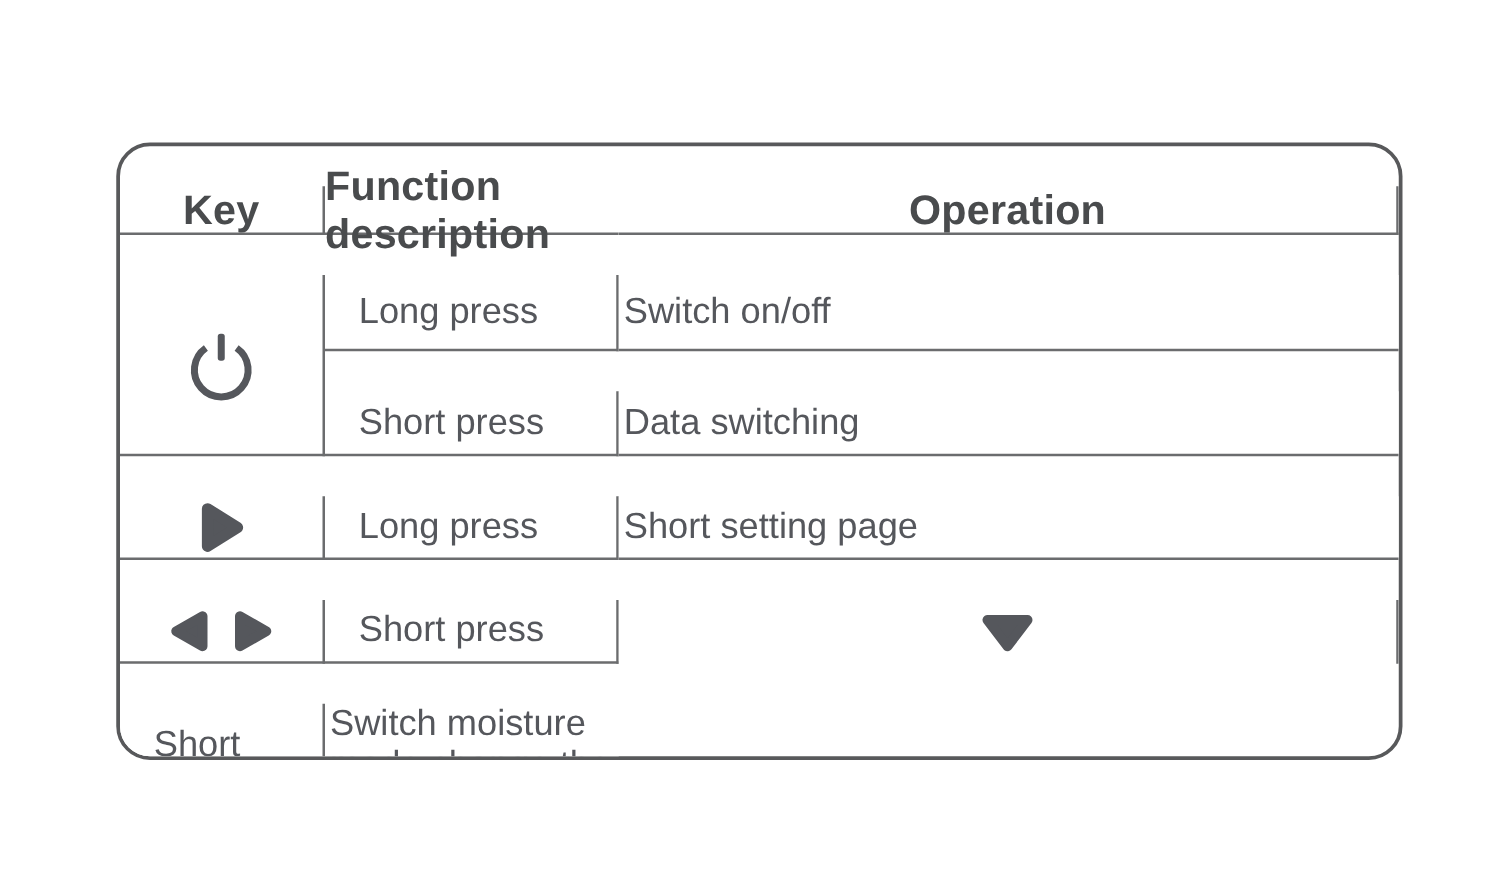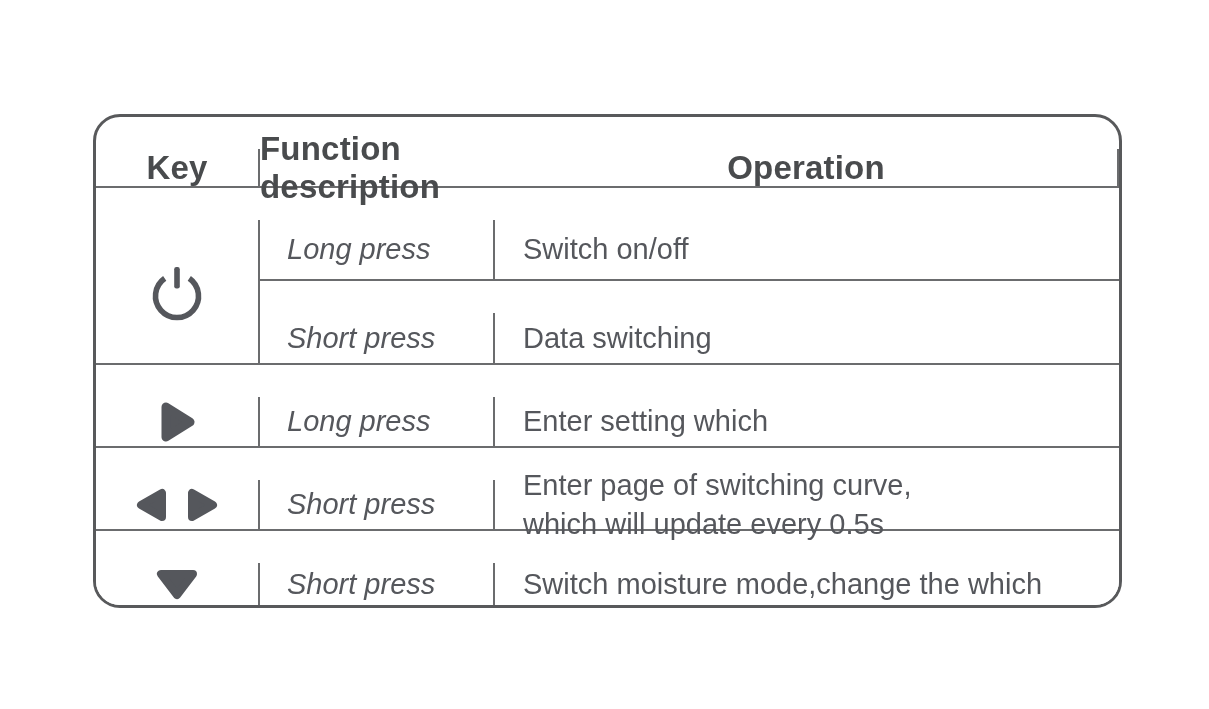--- a/index.html
+++ b/index.html
@@ -41,22 +41,22 @@
   .v-line { border-right: 2px solid #6b6c6e; }
   .h-line { border-bottom: 2px solid #6b6c6e; }
   .head {
     justify-content: center;
     font-weight: bold;
     font-size: 33px;
     color: #494b4d;
     letter-spacing: 0.2px;
   }
   .key-cell { justify-content: center; }
-  .op-cell { padding-left: 27px; font-style: italic; }
-  .fn-cell { padding-left: 28px; }
+  .op-cell { padding-left: 27px; }
+  .fn-cell { padding-left: 4px; }
   .span2 { grid-row: span 2; }
   .multiline { white-space: pre-line; line-height: 1.32; }
   .icon-svg { display: block; }
 </style>
 </head>
 <body>
 
 <div class="canvas">
   <div class="key-table">
 
@@ -93,35 +93,31 @@
 
     <div class="cell key-cell v-line h-line">
       <svg class="icon-svg" width="40" height="42" viewBox="0 0 40 42">
         <polygon points="9,6 33,21 9,36" fill="#55575c" stroke="#55575c" stroke-width="9" stroke-linejoin="round"></polygon>
       </svg>
     </div>
     <div class="cell op-cell v-line h-line">
       <span>Long press</span>
     </div>
     <div class="cell fn-cell h-line">
-      <span>Enter setting which</span>
+      <span>Short setting page</span>
     </div>
 
     <div class="cell key-cell v-line h-line">
       <svg class="icon-svg" width="96" height="36" viewBox="0 0 96 36">
         <polygon points="33,6 33,30 12,18" fill="#55575c" stroke="#55575c" stroke-width="8" stroke-linejoin="round"></polygon>
         <polygon points="63,6 63,30 84,18" fill="#55575c" stroke="#55575c" stroke-width="8" stroke-linejoin="round"></polygon>
       </svg>
     </div>
     <div class="cell op-cell v-line h-line">
       <span>Short press</span>
-    </div>
-    <div class="cell fn-cell h-line multiline">
-      <span class="multiline">Enter page of switching curve,
-which will update every 0.5s</span>
     </div>
 
     <div class="cell key-cell v-line">
       <svg class="icon-svg" width="48" height="34" viewBox="0 0 48 34">
         <polygon points="8,7 40,7 24,28" fill="#55575c" stroke="#55575c" stroke-width="8" stroke-linejoin="round"></polygon>
       </svg>
     </div>
     <div class="cell op-cell v-line">
       <span>Short press</span>
     </div>

